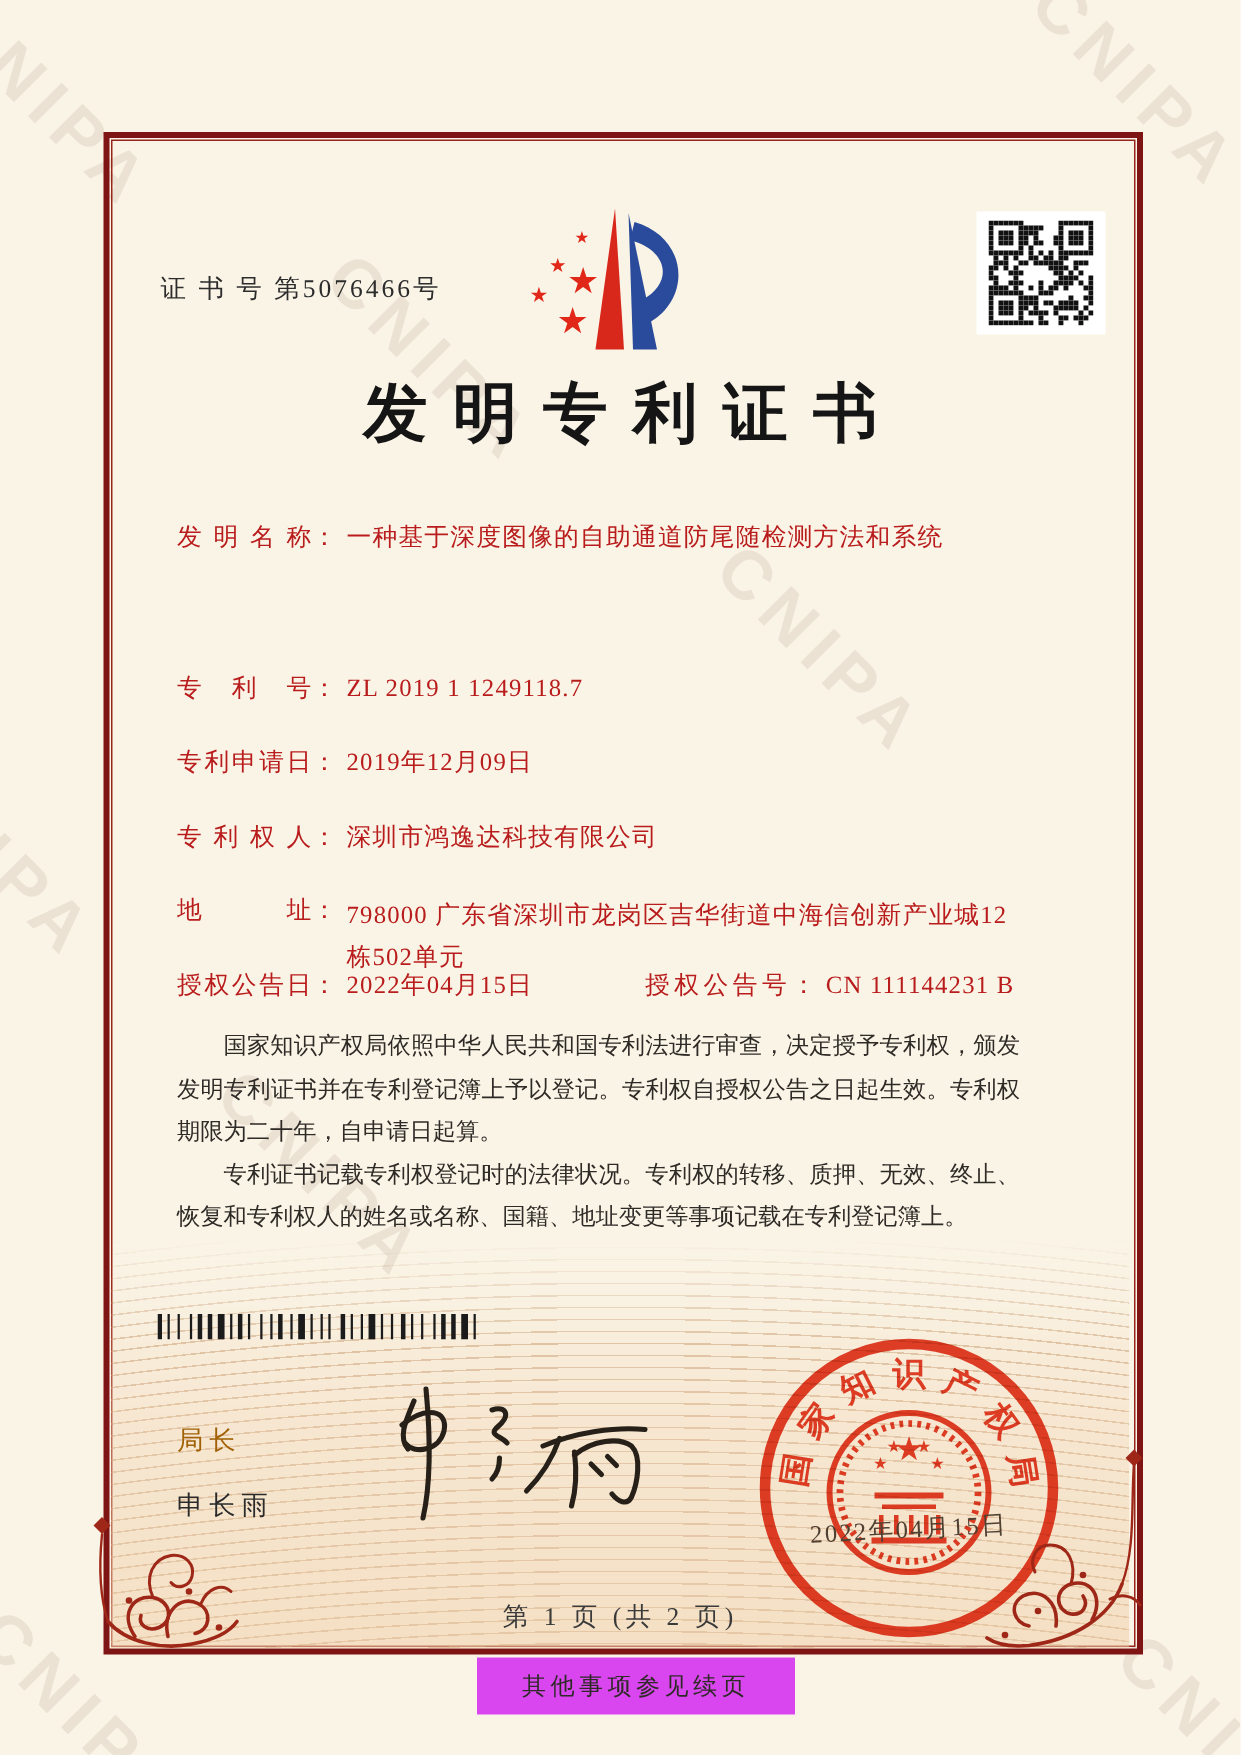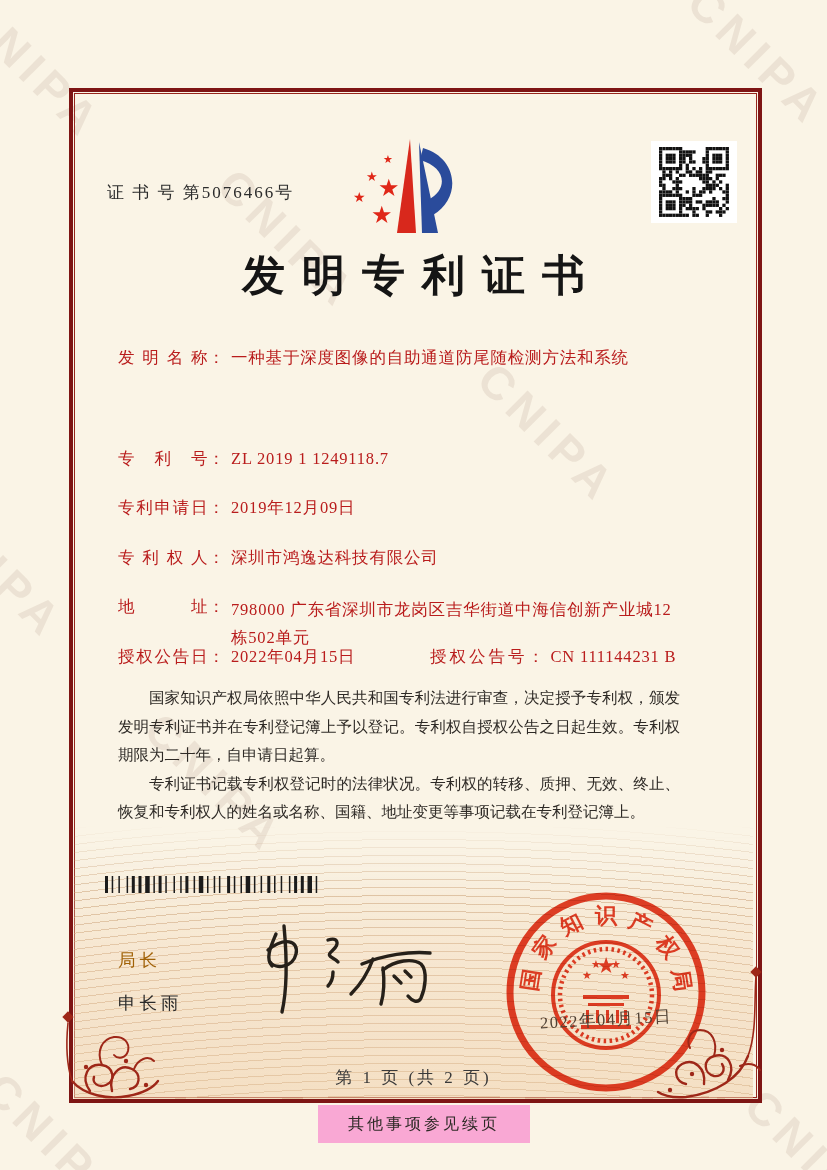--- a/index.html
+++ b/index.html
@@ -59,21 +59,21 @@
   .seal svg{position:absolute;left:0;top:0;}
   .seal-char{position:absolute;left:50%;top:50%;
              transform:translate(-50%,-50%) rotate(var(--a)) translateY(-76px);
              font-size:22px;font-weight:bold;color:#e33a21;z-index:2;}
   .seal-date{position:absolute;left:-14px;right:-14px;top:120px;text-align:center;
              transform:rotate(-3deg);font-size:16.5px;letter-spacing:1.5px;color:#4c4138;z-index:3;}
 
   
   .page-info{position:absolute;left:0;right:0;top:1066px;text-align:center;font-size:17px;
              letter-spacing:3px;color:#3a3a3a;z-index:2;}
-  .cont-box{position:absolute;left:318px;top:1105px;width:212px;height:38px;background:#f9a8d4;
+  .cont-box{position:absolute;left:318px;top:1105px;width:212px;height:38px;background:#d946ef;
             z-index:5;display:flex;align-items:center;justify-content:center;}
   .cont-note{font-size:16px;letter-spacing:3px;color:#2e2a26;}
 
   .ornament{position:absolute;z-index:4;}
 </style>
 </head>
 <body>
 
 <div class="page">
 

